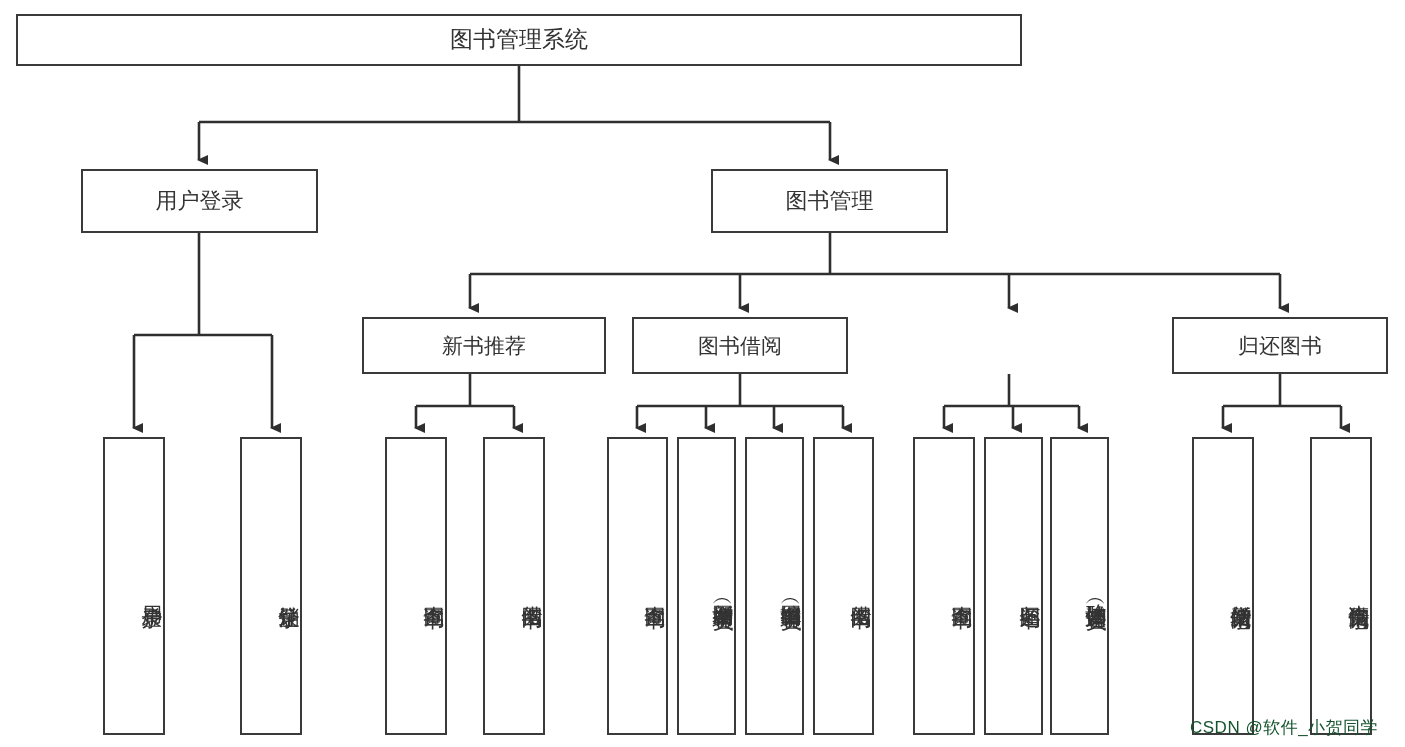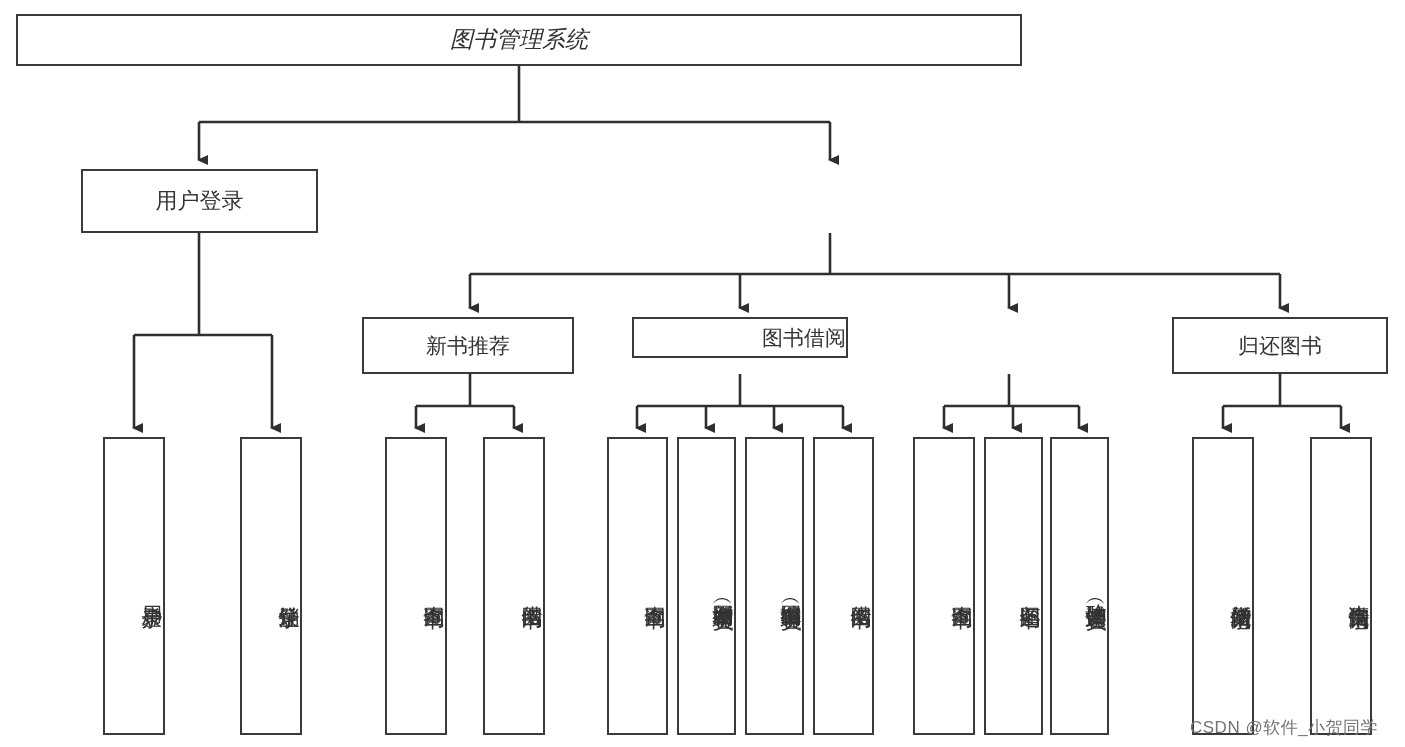--- a/index.html
+++ b/index.html
@@ -36,21 +36,20 @@
     color: #333333;
   }
   .node .lbl {
     display: block;
     text-align: center;
     line-height: 1.12;
     color: #333333;
   }
   .node-root {
     font-size: 23px;
-    font-style: italic;
   }
   .node-l2 {
     font-size: 22px;
   }
   .node-l3 {
     font-size: 21px;
   }
   .node-leaf {
     font-size: 21px;
     writing-mode: vertical-rl;
@@ -61,21 +60,21 @@
   }
   .node-leaf .lbl {
     writing-mode: vertical-rl;
     text-orientation: upright;
     letter-spacing: 1px;
     line-height: 1.0;
   }
   .watermark {
     position: absolute;
     font-size: 17px;
-    color: #737373;
+    color: #14532d;
     white-space: nowrap;
     letter-spacing: 0.5px;
   }
 </style>
 </head>
 <body>
 
 <div id="canvas">
 
   <svg class="edges" viewBox="0 0 1405 747">
@@ -129,25 +128,28 @@
     </g>
   </svg>
 
   <div class="node node-root" style="left:16px; top:14px; width:1006px; height:52px;">
     <span class="lbl">图书管理系统</span>
   </div>
 
   <div class="node node-l2" style="left:81px; top:169px; width:237px; height:64px;">
     <span class="lbl">用户登录</span>
   </div>
+  <div class="node node-l2" style="left:711px; top:169px; width:237px; height:64px;">
+    <span class="lbl">图书管理</span>
+  </div>
 
-  <div class="node node-l3" style="left:362px; top:317px; width:212px; height:57px;">
+  <div class="node node-l3" style="left:362px; top:317px; width:244px; height:57px;">
     <span class="lbl">新书推荐</span>
   </div>
-  <div class="node node-l3" style="left:632px; top:317px; width:216px; height:41px;justify-content:flex-end;">
+  <div class="node node-l3" style="left:632px; top:317px; width:216px; height:57px;">
     <span class="lbl">图书借阅</span>
   </div>
   <div class="node node-l3" style="left:1172px; top:317px; width:216px; height:57px;">
     <span class="lbl">归还图书</span>
   </div>
 
   <div class="node node-leaf" style="left:103px; top:437px; width:62px; height:298px;">
     <span class="lbl">用户登录</span>
   </div>
   <div class="node node-leaf" style="left:240px; top:437px; width:62px; height:298px;">

